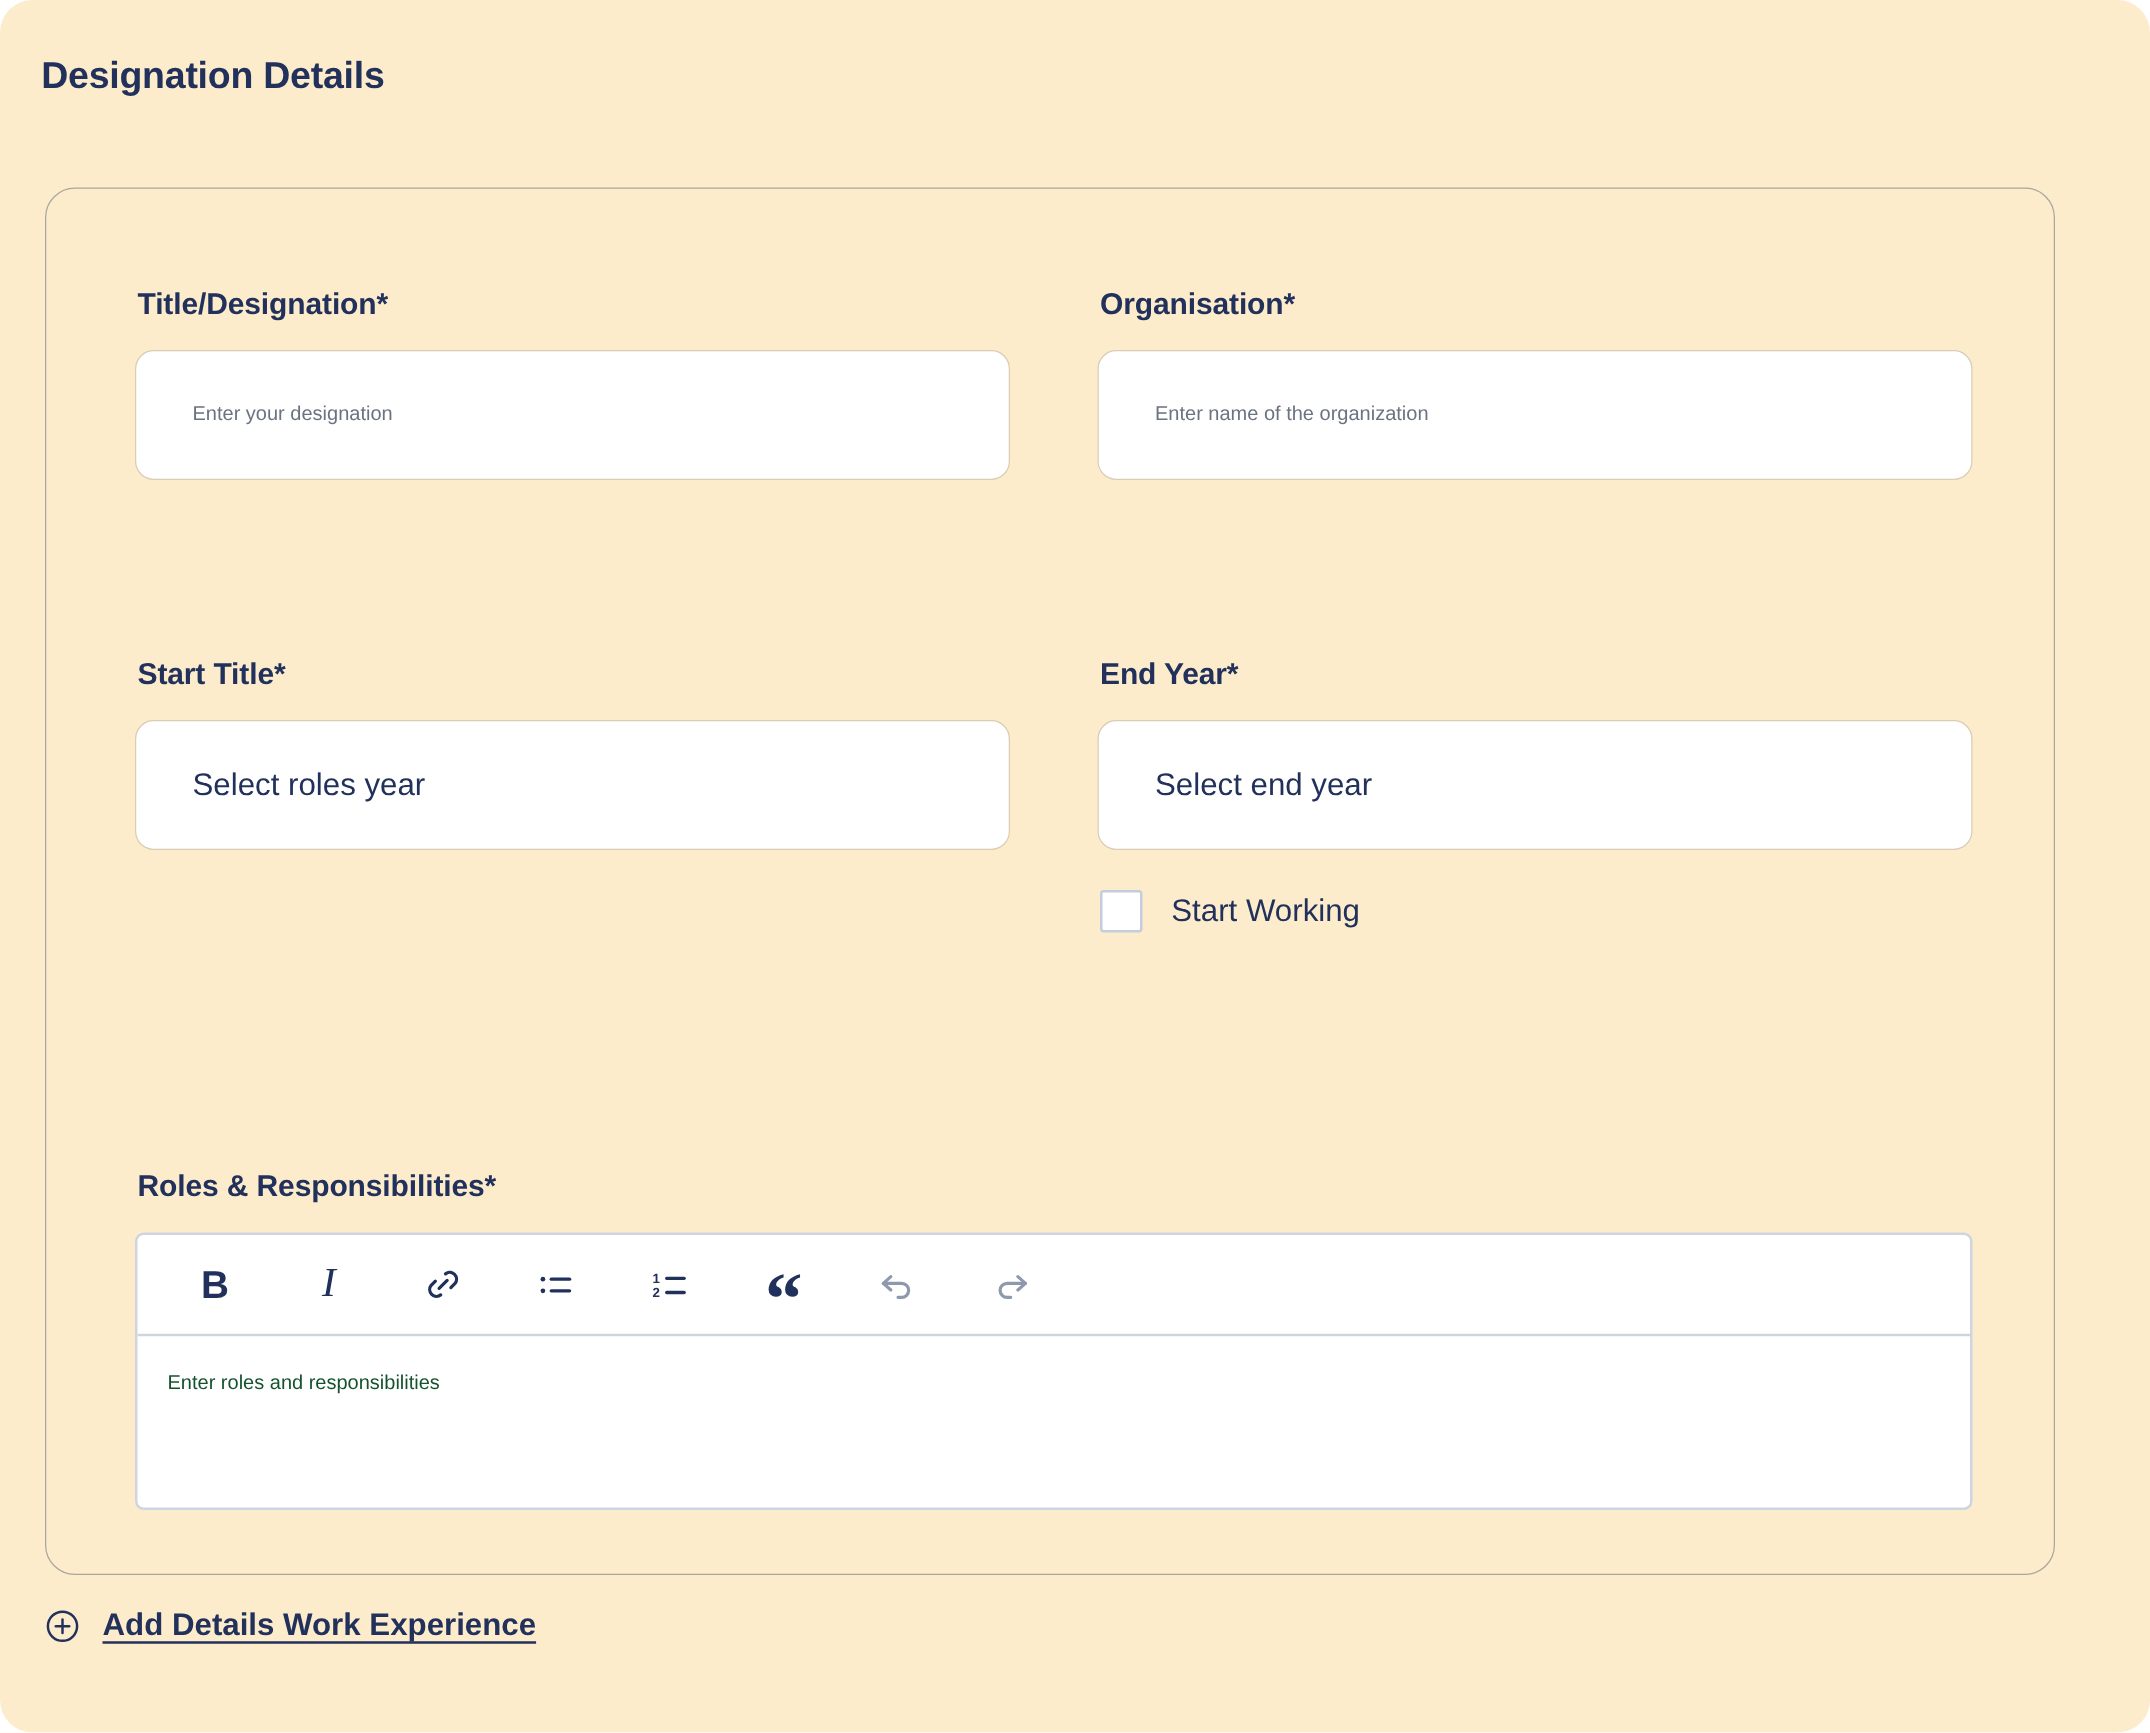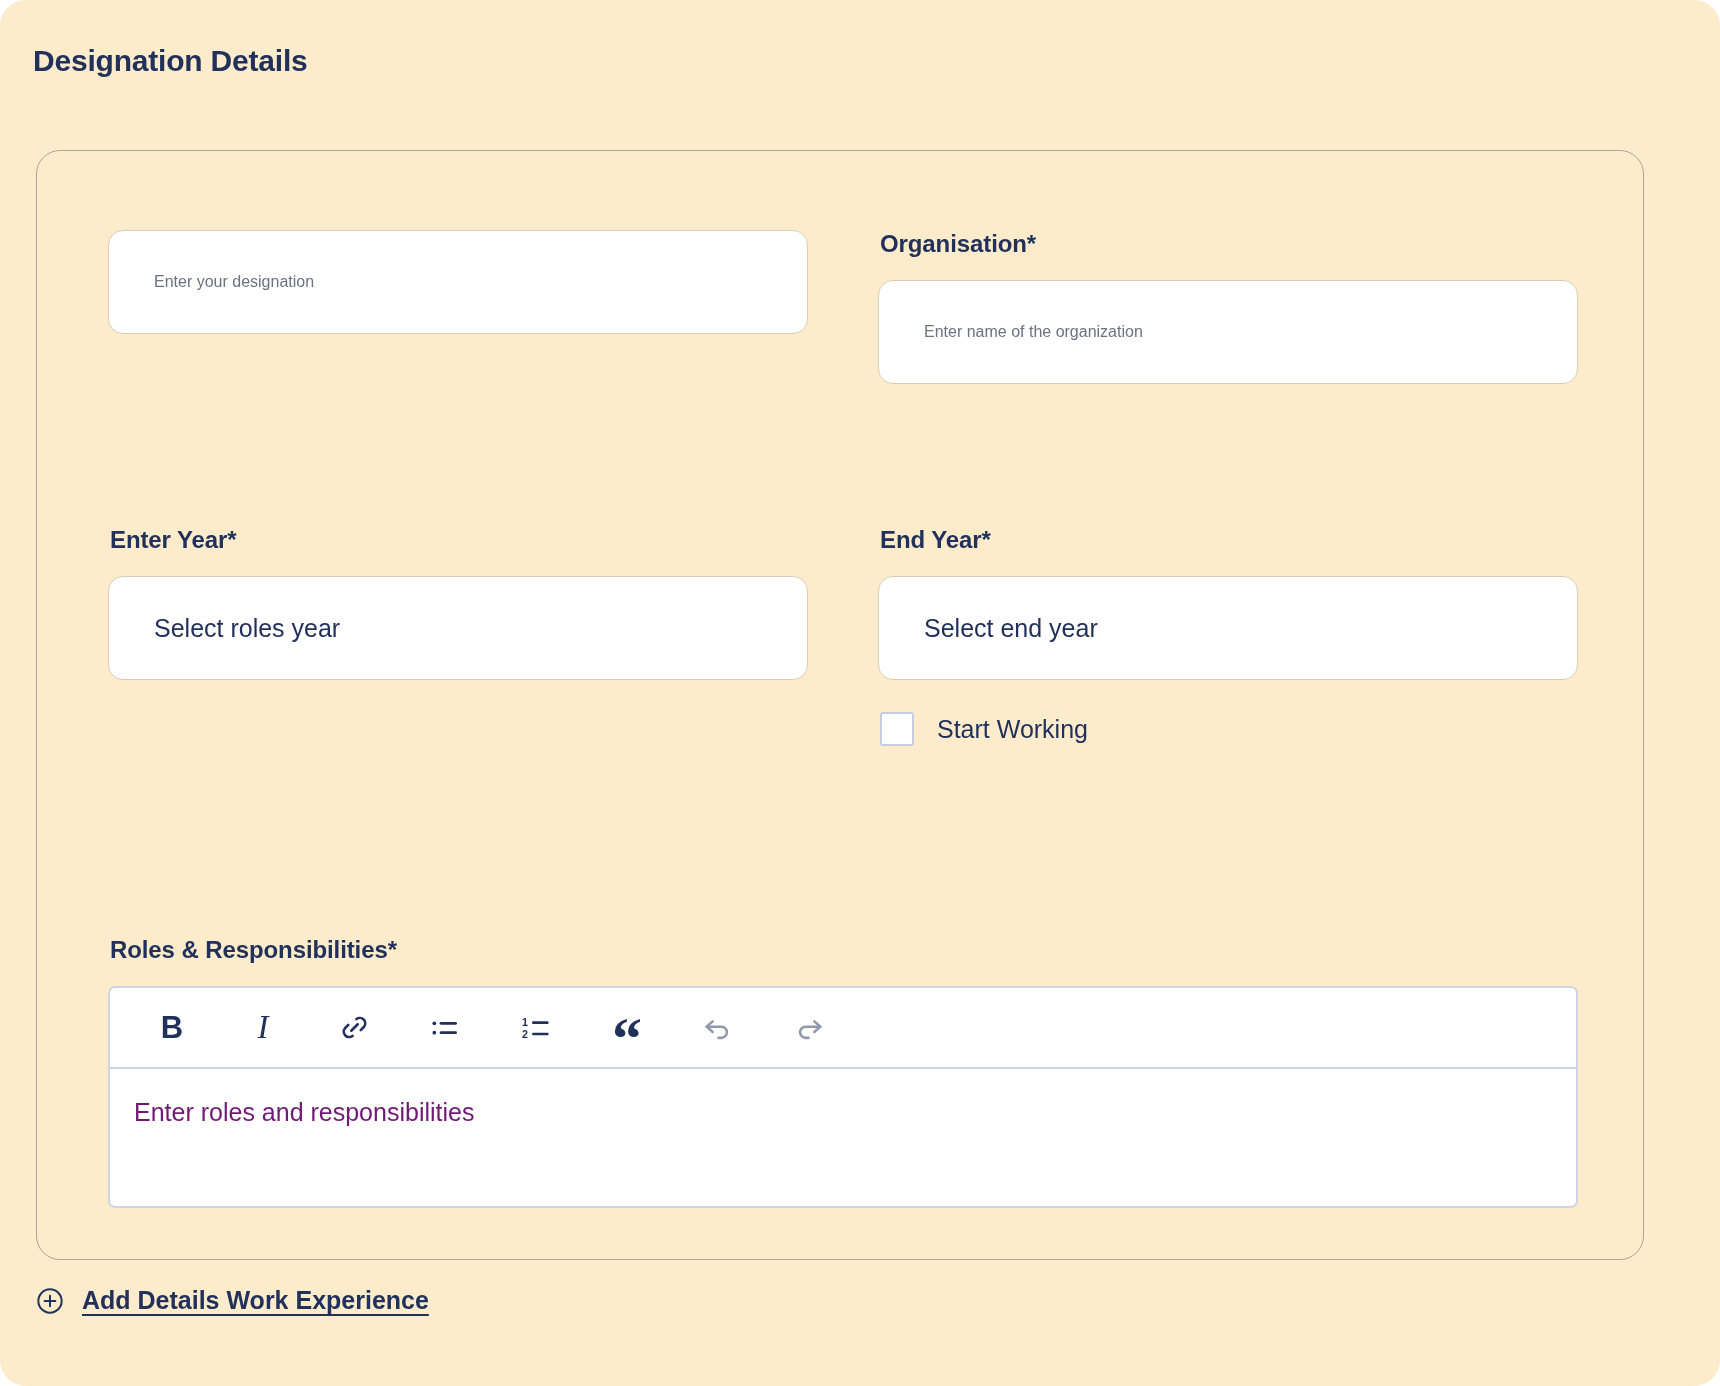--- a/index.html
+++ b/index.html
@@ -179,22 +179,22 @@
     position: relative;
     top: 11px;
   }
 
   .rte-body {
     height: 137px;
     padding: 29px 24px 0 24px;
     box-sizing: border-box;
   }
   .rte-placeholder {
-    font-size: 25px;
-    color: #701a75;
+    font-size: 16px;
+    color: #14532d;
   }
 
   .add-link-row {
     position: absolute;
     left: 36px;
     top: 1286px;
     display: flex;
     align-items: center;
     cursor: pointer;
   }
@@ -220,34 +220,35 @@
 
   <div class="section-title">Designation Details</div>
 
   <div class="experience-card">
 
     <div class="field-grid">
 
       <div class="row">
 
         <div class="col">
+          <div class="field-label">Title/Designation*</div>
           <input class="text-input" type="text" placeholder="Enter your designation" style="">
         </div>
 
         <div class="col">
           <div class="field-label">Organisation*</div>
           <input class="text-input" type="text" placeholder="Enter name of the organization" style="">
         </div>
 
       </div>
 
       <div class="row row-2">
 
         <div class="col">
-          <div class="field-label">Enter Year*</div>
+          <div class="field-label">Start Title*</div>
           <div class="select-input">
             <span>Select roles year</span>
           </div>
         </div>
 
         <div class="col">
           <div class="field-label">End Year*</div>
           <div class="select-input">
             <span>Select end year</span>
           </div>

